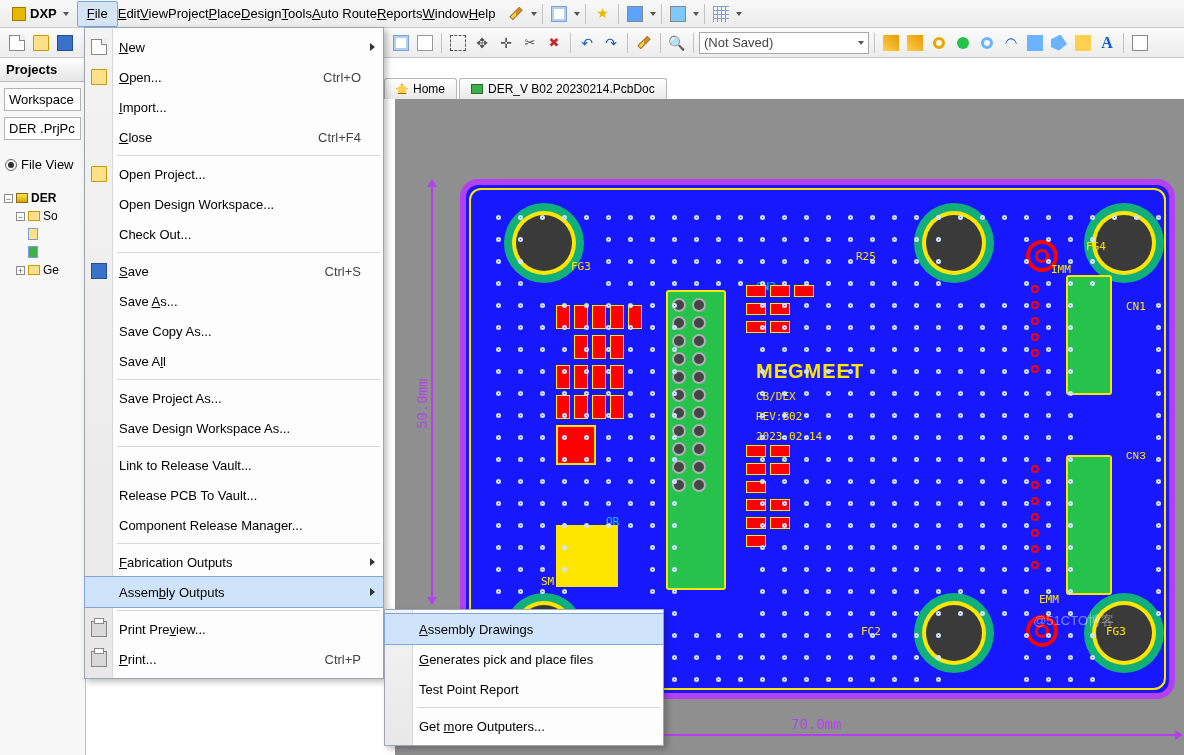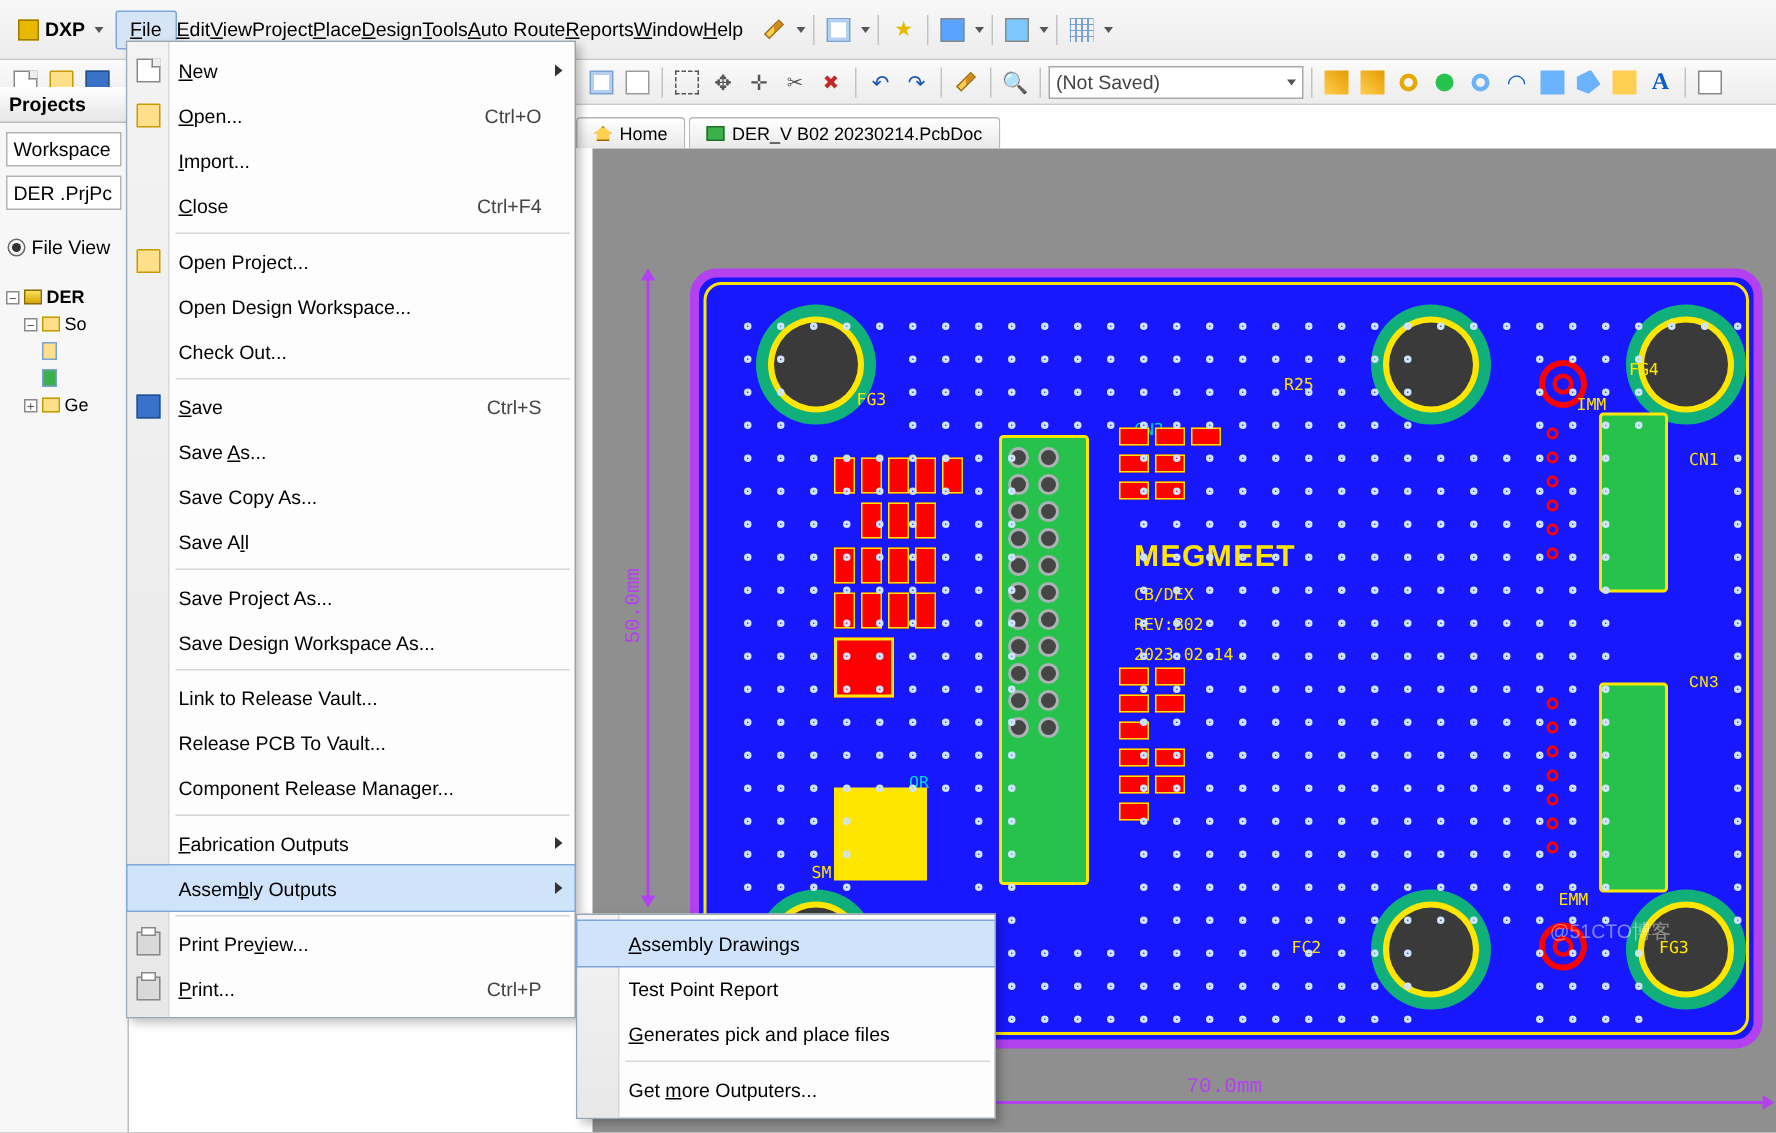--- a/index.html
+++ b/index.html
@@ -1,19 +1,19 @@
 <!DOCTYPE html>
 <html><head>
 <meta charset="utf-8">
 <style>
   * { box-sizing: border-box; margin: 0; padding: 0; font-family: "Segoe UI", Tahoma, sans-serif; }
   body { width: 1184px; height: 755px; overflow: hidden; background: #fff; font-size: 13px; color: #000; position: relative; user-select: none; }
 
   
-  .menubar { display: flex; align-items: center; height: 40px; background: linear-gradient(#f8f8f8,#ececec); border-bottom: 1px solid #c9c9c9; padding-left: 4px; }
+  .menubar { display: flex; align-items: center; height: 28px; background: linear-gradient(#f8f8f8,#ececec); border-bottom: 1px solid #c9c9c9; padding-left: 4px; }
   .menubar .dxp { display: flex; align-items: center; gap: 4px; padding: 0 8px; font-weight: bold; }
   .menubar .dxp .dxp-icon { width: 14px; height: 14px; background: #e6b800; border:1px solid #9c7a00; }
   .menubar .menuitem { padding: 0 0; line-height: 26px; cursor: default; }
   .menubar .menuitem u { text-decoration: underline; }
   .menubar .menuitem.open { background: #d6e5f5; border: 1px solid #7ea6d8; padding: 0 9px; line-height: 24px; border-radius: 2px; }
   .menubar .tail-icons { display:flex; align-items:center; gap:2px; margin-left: 10px; }
   .tb-btn { width: 22px; height: 22px; display:flex; align-items:center; justify-content:center; border-radius:2px; }
   .tb-sep { width:1px; height:20px; background:#c3c3c3; margin:0 3px; }
   .ico { width:16px; height:16px; display:block; }
   .ico-file   { background:#fff; border:1px solid #888; position:relative; }
@@ -1073,23 +1073,23 @@
   </div>
 </div>
 
 <div class="dropdown submenu" style="left:384px; top:609px; width:280px;">
   <div class="col-icon"></div>
   <div class="items">
     <div class="mi hover">
         <span><u>A</u>ssembly Drawings</span>
       </div>
     <div class="mi">
+        <span><u>G</u>enerates pick and place files</span>
+      </div>
+    <div class="mi">
         <span>Test Point Report</span>
-      </div>
-    <div class="mi">
-        <span><u>G</u>enerates pick and place files</span>
       </div>
     <div class="sep"></div>
     <div class="mi">
         <span>Get <u>m</u>ore Outputers...</span>
       </div>
   </div>
 </div>
 
 </body></html>

